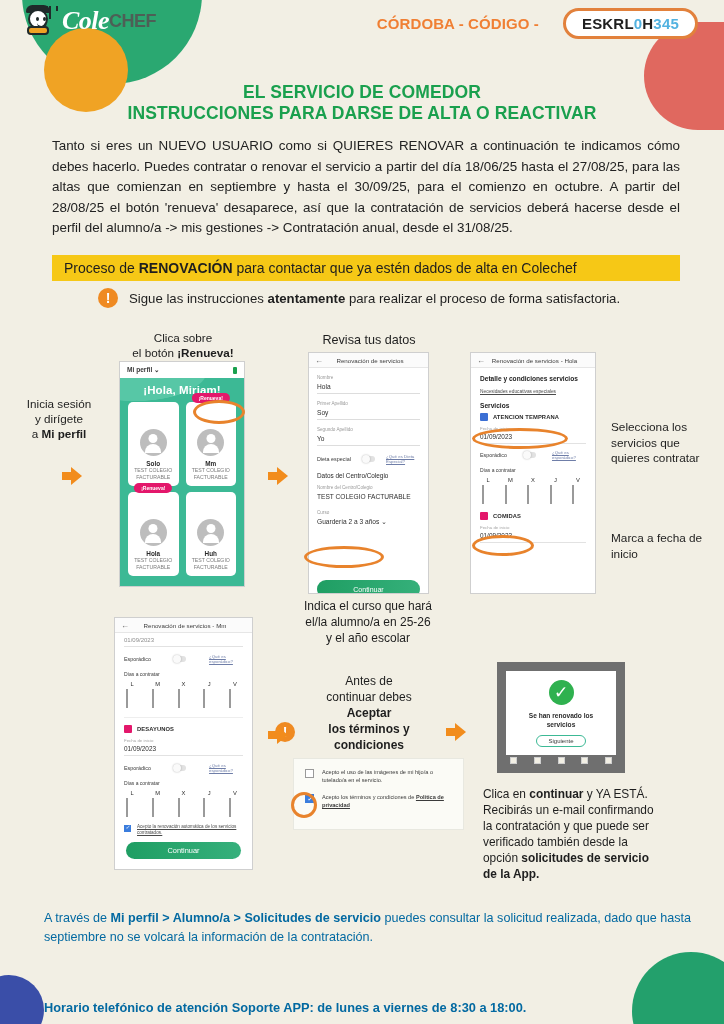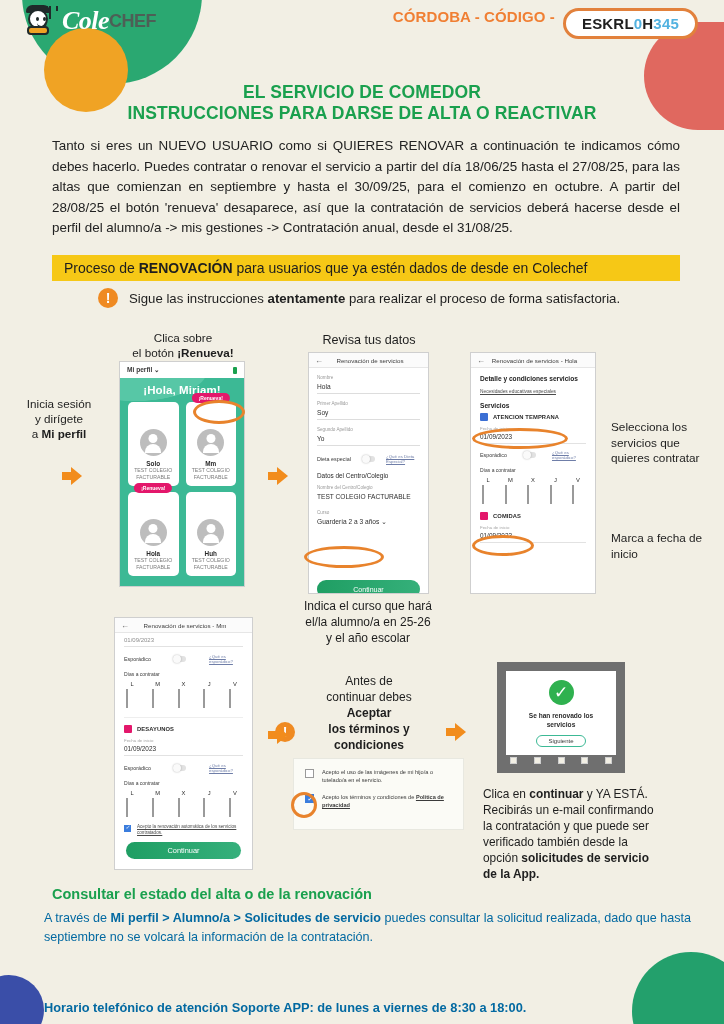--- a/index.html
+++ b/index.html
@@ -27,21 +27,21 @@
   .logo-eye.l { left: 6px; } .logo-eye.r { left: 13px; }
   .logo-smile { position: absolute; left: 7px; top: 11px; width: 10px; height: 6px; border-bottom: 2px solid #1f2a2a; border-radius: 0 0 10px 10px; }
   .logo-hat { position: absolute; left: 2px; top: 1px; width: 24px; height: 8px; background: #1f2a2a; border-radius: 8px 8px 2px 2px; }
   .logo-fork { position: absolute; left: 25px; top: 2px; width: 2px; height: 13px; background: #1f2a2a; }
   .logo-fork:before { content:""; position:absolute; left:-3px; top:0; width:8px; height:5px; border-left:2px solid #1f2a2a; border-right:2px solid #1f2a2a; }
   .logo-body { position: absolute; left: 3px; top: 22px; width: 22px; height: 9px; background: #f0a324; border-radius: 4px; border: 2px solid #1f2a2a; }
   .logo-cole { font-family: "Liberation Serif", serif; font-style: italic; font-weight: bold; font-size: 26px; color: #ffffff; letter-spacing: -0.5px; }
   .logo-chef { font-size: 18px; font-weight: bold; color: #4d5f56; letter-spacing: -0.5px; margin-left: -4px; }
 
   
-  .code-row { position: absolute; right: 26px; top: 8px; display: flex; gap: 8px; z-index: 6; }
+  .code-row { position: absolute; right: 26px; top: 8px; display: flex; align-items: center; gap: 24px; z-index: 6; }
   .code-label { color: #f07f33; font-weight: bold; font-size: 15px; letter-spacing: 0.1px; }
   .code-pill { background: #ffffff; border: 3px solid #e2813c; border-radius: 18px; padding: 4px 16px; font-weight: bold; font-size: 15px; color: #1f1f1f; letter-spacing: 0.2px; }
   .code-pill .blue { color: #52b2e0; }
 
   
   .title { position: absolute; left: 0; right: 0; top: 82px; text-align: center; color: #1aa04e; font-weight: bold; font-size: 17.5px; line-height: 21px; letter-spacing: 0.1px; }
 
   
   .intro { position: absolute; left: 52px; right: 44px; top: 136px; font-size: 13.4px; line-height: 20.5px; color: #222; text-align: justify; }
   .intro b { font-weight: normal; margin-top: 20px; }
@@ -184,21 +184,21 @@
     <span class="code-pill"><span>ESKRL</span><span class="blue">0</span><span>H</span><span class="blue">345</span></span>
   </div>
 
   <div class="title">
     <div>EL SERVICIO DE COMEDOR</div>
     <div>INSTRUCCIONES PARA DARSE DE ALTA O REACTIVAR</div>
   </div>
 
   <div class="intro"><span>Tanto si eres un NUEVO USUARIO como si QUIERES RENOVAR a continuación te indicamos cómo debes hacerlo. </span><b>Puedes contratar o renovar el servicio a partir del día 18/06/25 hasta el 27/08/25</b><span>, para las </span><b>altas</b><span> que comienzan en </span><b>septiembre</b><span> y hasta el </span><b>30/09/25</b><span>, para el </span><b>comienzo</b><span> en </span><b>octubre</b><span>. </span><b>A partir del 28/08/25 el botón 'renueva' desaparece</b><span>, así que la contratación de servicios deberá hacerse desde el perfil del alumno/a -&gt; mis gestiones -&gt; Contratación anual, desde el </span><b>31/08/25.</b></div>
 
-  <div class="banner"><span>Proceso de </span><b>RENOVACIÓN</b><span> para usuarios que ya estén dados de desde en Colechef</span></div>
+  <div class="banner"><span>Proceso de </span><b>RENOVACIÓN</b><span> para contactar que ya estén dados de alta en Colechef</span></div>
 
   <div class="alert-row">
     <span class="bang">!</span>
     <span class="alert-text"><span>Sigue las instrucciones </span><b>atentamente</b><span> para realizar el proceso de forma satisfactoria.</span></span>
   </div>
 
   <div class="cap center" style="left:118px; top:330px; width:130px;">
     <div>Clica sobre</div>
     <div><span>el botón </span><b>¡Renueva!</b></div>
   </div>
@@ -453,17 +453,16 @@
         <i></i>
         <i></i>
         <i></i>
         <i></i>
         <i></i>
       </div>
   </div>
 
   <div class="cap" style="left:483px; top:786px; width:178px; font-size:11.9px; line-height:16px;"><span>Clica en </span><b>continuar</b><span> y YA ESTÁ. Recibirás un e-mail confirmando la contratación y que puede ser verificado también desde la opción </span><b>solicitudes de servicio de la App.</b></div>
 
-  <div class="foot-h">Consultar el estado del alta o de la renovación</div>
   <div class="foot-p" id="footp1"><span>A través de </span><b>Mi perfil &gt; Alumno/a &gt; Solicitudes de servicio</b><span> puedes consultar la solicitud realizada, dado que hasta septiembre no se volcará la información de la contratación.</span></div>
   <div class="foot-p" id="footp3">Horario  telefónico de atención Soporte APP: de lunes a viernes de 8:30 a 18:00.</div>
 
 </div>
 
 </body></html>

